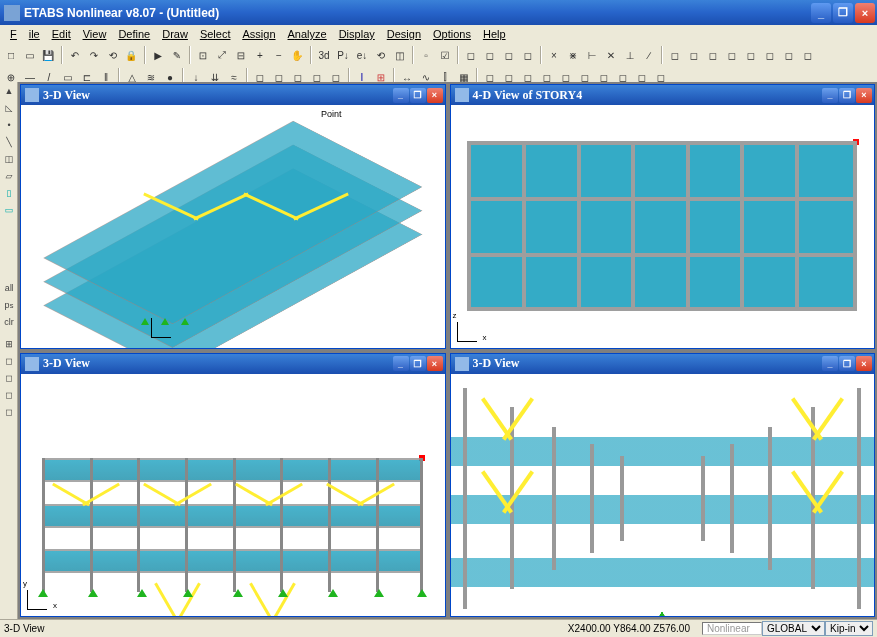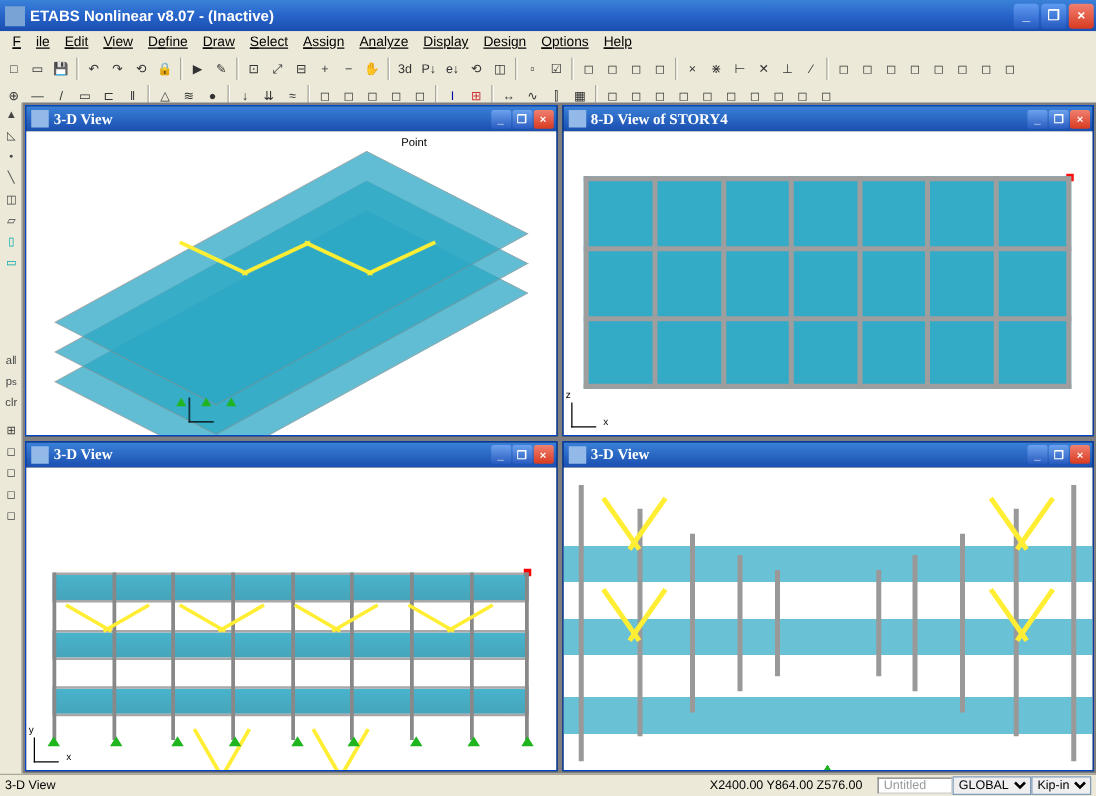--- a/index.html
+++ b/index.html
@@ -81,21 +81,21 @@
 .statusbar .sb-left { flex:1; }
 .statusbar .sb-coord { margin-right: 8px; }
 .statusbar select { font-size:10px; height:15px; border:1px solid #7f9db9; }
 .statusbar .sb-field { border:1px inset #ccc; padding:0 4px; margin-left:4px; width:60px; display:inline-block; background:#fff; color:#999; }
 </style>
 </head>
 <body>
 
 <div class="titlebar">
   <span class="app-icon"></span>
-  <span class="title-text">ETABS Nonlinear v8.07 - (Inactive)</span>
+  <span class="title-text">ETABS Nonlinear v8.07 - (Untitled)</span>
   <div class="win-controls">
     <button class="btn-min">_</button>
     <button class="btn-max">❐</button>
     <button class="btn-close">×</button>
   </div>
 </div>
 
 <div class="menubar">
   <span><u>F</u><span></span>ile</span>
   <span><u>E</u>dit</span>
@@ -259,21 +259,21 @@
           <span class="brace" style="left:100px; transform:rotate(25deg)"></span>
           <span class="brace" style="left:150px; transform:rotate(-25deg)"></span>
         </div>
         <div class="axis-lines" style="bottom:10px; left:130px;"></div>
       </div>
     </div>
 
     <div class="child">
       <div class="child-title">
         <span class="child-icon"></span>
-        <span class="ttxt">8-D View of STORY4</span>
+        <span class="ttxt">4-D View of STORY4</span>
         <div class="cbtns">
           <button class="mn">_</button>
           <button class="mx">❐</button>
           <button class="cl">×</button>
         </div>
       </div>
       <div class="viewport">
         <div class="plan">
           <div class="red-dot"></div>
           <div class="grid-h" style="top:0"></div>
@@ -405,20 +405,20 @@
         </div>
       </div>
     </div>
 
   </div>
 </div>
 
 <div class="statusbar">
   <span class="sb-left">3-D View</span>
   <span class="sb-coord">X2400.00 Y864.00 Z576.00</span>
-  <span class="sb-field">Untitled</span>
+  <span class="sb-field">Nonlinear</span>
   <select>
     <option>GLOBAL</option>
   </select>
   <select>
     <option>Kip-in</option>
   </select>
 </div>
 
 </body></html>

